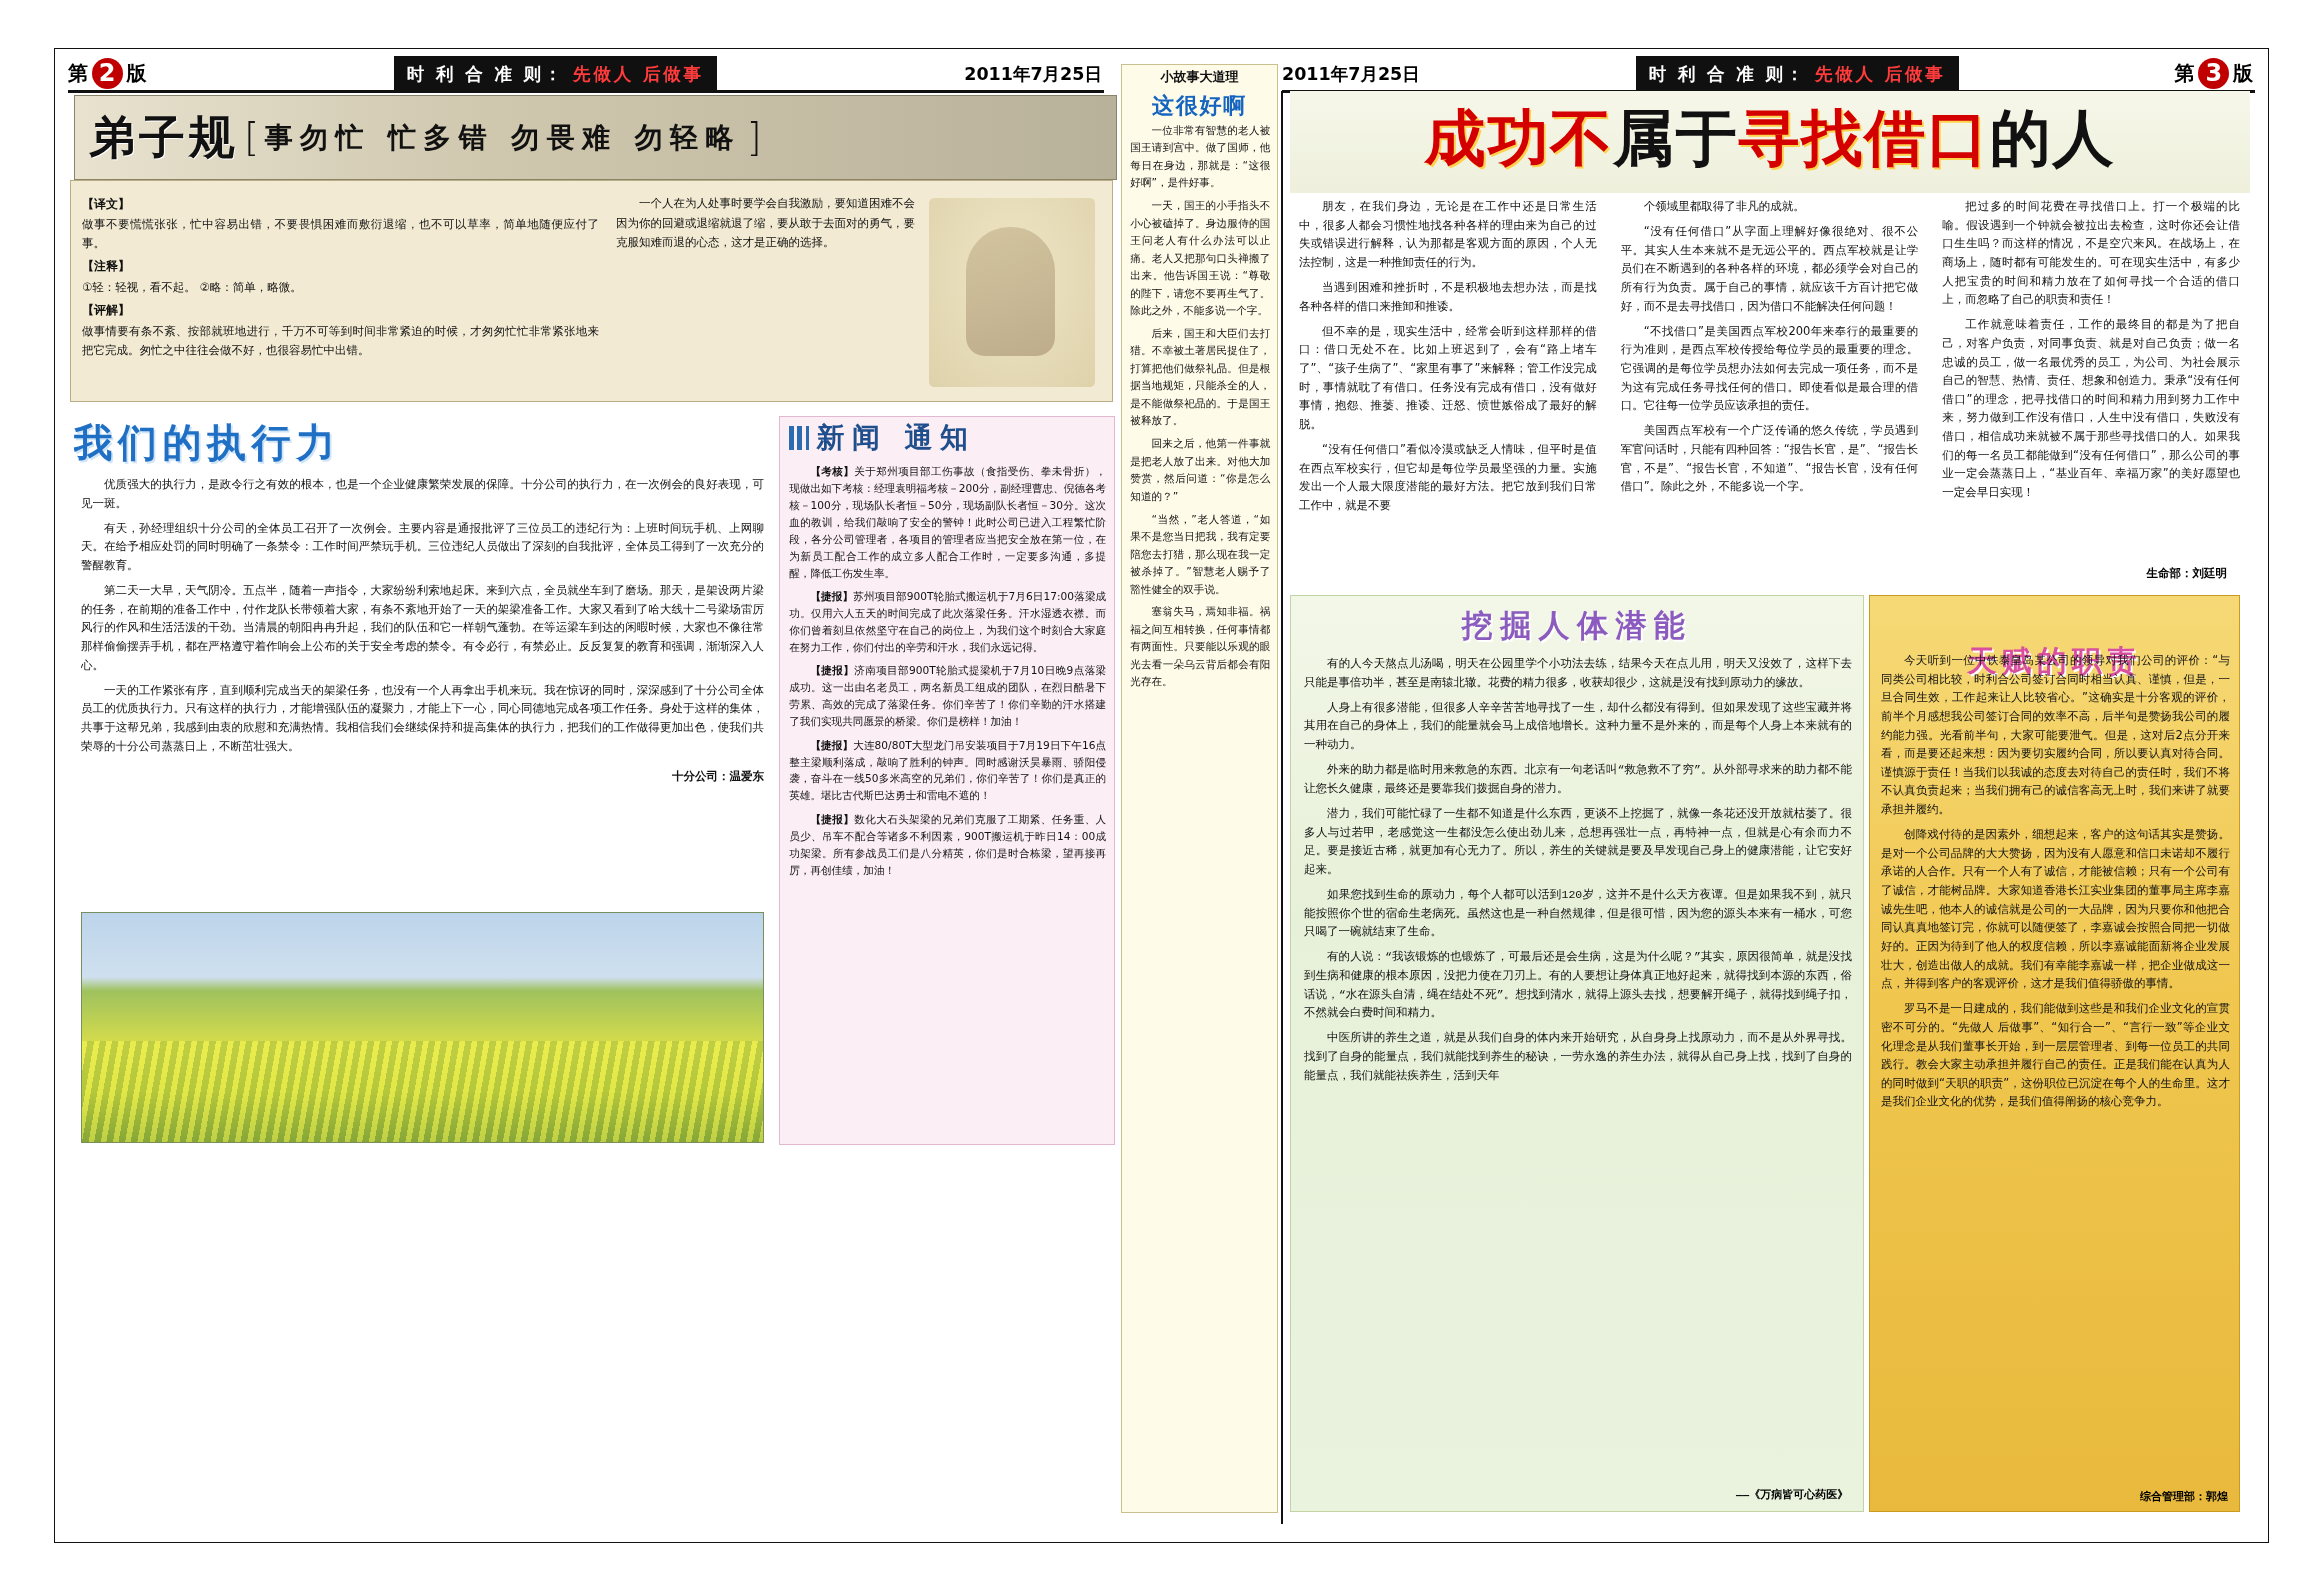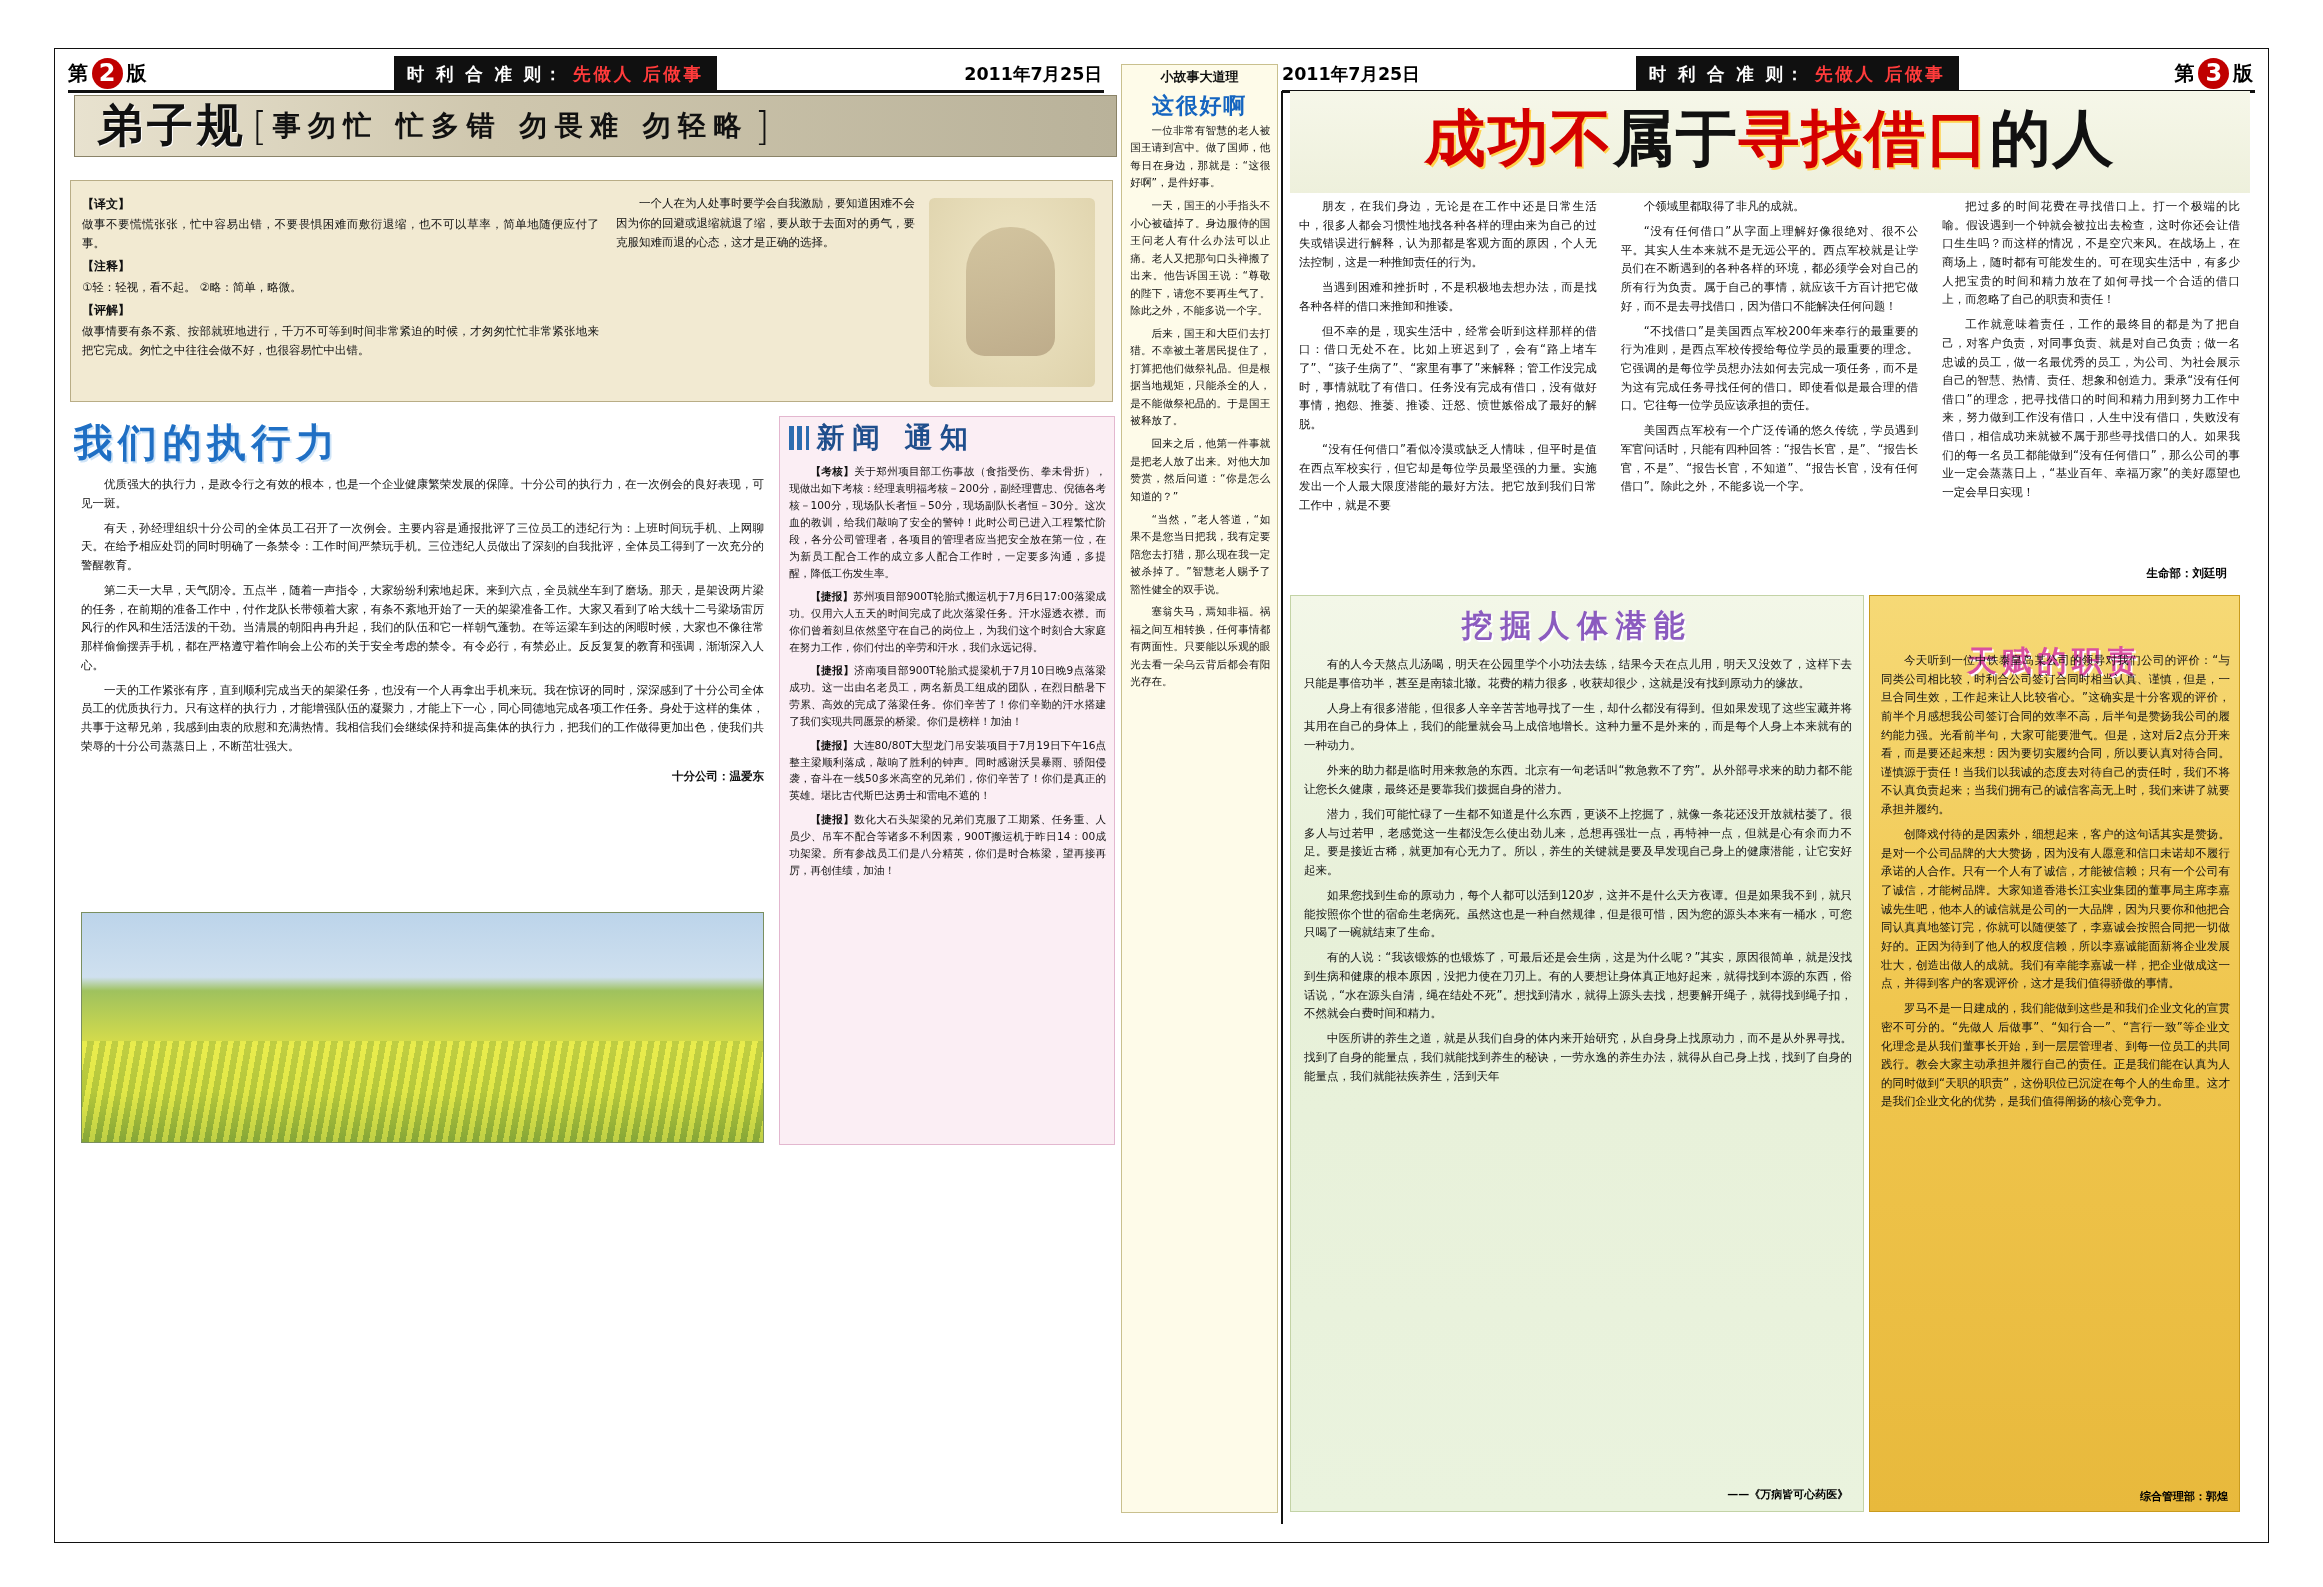--- a/index.html
+++ b/index.html
@@ -13,21 +13,21 @@
   .hdr-mid{background:#101010;color:#fff;font-size:17.5px;font-weight:bold;letter-spacing:2.8px;padding:6px 13px;}
   .hdr-mid .red{color:#ff3b3b;}
   .hdr-date{font-size:17.5px;font-weight:bold;color:#000;}
   .rule{position:absolute;height:2.8px;background:#111;}
   
   .blk{position:absolute;box-sizing:border-box;overflow:hidden;}
   p{margin:0 0 6.5px 0;}
   .body-txt{font-size:11.5px;line-height:1.62;color:#111;text-align:justify;text-indent:2em;}
   .sig{text-align:right;font-weight:bold;font-size:11.5px;margin-top:12px;}
   
-  .dzg{left:18.5px;top:46px;width:1043px;height:62px;background:linear-gradient(90deg,#e8e2cf,#cfc7ae 40%,#b9b29a);border:0.9px solid #8a8368;padding-left:8px;}
+  .dzg{left:18.5px;top:46px;width:1043px;height:85px;background:linear-gradient(90deg,#e8e2cf,#cfc7ae 40%,#b9b29a);border:0.9px solid #8a8368;}
   .dzg-inner{display:flex;align-items:center;height:100%;padding-left:14.8px;}
   .dzg-title{font-size:46px;font-weight:bold;letter-spacing:3.7px;color:#111;text-shadow:0.9px 0.9px 0 #fff;}
   .dzg-br{font-size:39px;color:#111;margin:0 5.5px;font-weight:300;}
   .dzg-sub{font-size:28px;font-weight:bold;color:#111;letter-spacing:7.4px;}
   .dzg-body{left:15px;top:131px;width:1043px;height:222px;background:#f2ead2;border:0.9px solid #b9ad86;}
   .dzg-left{position:absolute;left:11px;top:9.2px;width:517px;}
   .dzg-right{position:absolute;left:545px;top:13px;width:305px;font-size:11.5px;line-height:1.7;text-indent:2em;color:#111;}
   .tagline{font-size:12px;font-weight:bold;color:#111;margin:5.5px 0 2.8px 0;}
   .dzg-txt{font-size:11.5px;line-height:1.62;color:#111;text-align:justify;}
   .sage{position:absolute;right:16.6px;top:16.6px;width:166px;height:189px;background:radial-gradient(ellipse at 50% 40%,#efe6c6,#ded2ab);border-radius:5.5px;}
@@ -60,21 +60,21 @@
   .succ-t{position:absolute;left:0;top:7.4px;width:100%;text-align:center;white-space:nowrap;}
   .succ-t b{font-size:61px;font-weight:bold;letter-spacing:1.8px;}
   .c-red{color:#d40000;text-shadow:1.8px 1.8px 0 #ffd24d;}
   .c-blk{color:#111;}
   .c-sm{font-size:37px;}
   .succ-body{left:1244px;top:148px;width:941px;height:388px;}
   .succ-cols{column-count:3;column-gap:24px;font-size:11.5px;line-height:1.62;color:#111;text-align:justify;}
   .succ-cols p{text-indent:2em;margin-bottom:6.5px;}
   .succ-sig{position:absolute;right:13px;bottom:3.7px;font-size:11.5px;font-weight:bold;}
   
-  .pot{left:1235px;top:546px;width:574px;height:917px;background:linear-gradient(180deg,#f3f7e8,#e7f0d8 35%,#eaf3de);border:0.9px solid #c3d3a6;}
+  .pot{left:1235px;top:546px;width:574px;height:917px;background:linear-gradient(180deg,#f3f7e8,#e7f0d8 35%,#eaf3de);border:0.9px solid #c3d3a6;font-family:Liberation Mono, monospace;}
   .pot-t{position:absolute;left:0;top:9.2px;width:100%;text-align:center;font-size:31px;font-weight:bold;color:#8b5bbf;letter-spacing:7.4px;text-shadow:1.8px 1.8px 0 #fff;}
   .pot-body{position:absolute;left:13px;top:59px;width:548px;font-size:11.5px;line-height:1.62;color:#111;text-align:justify;}
   .pot-body p{text-indent:2em;margin-bottom:6.5px;}
   .pot-sig{position:absolute;right:14.8px;bottom:9.2px;font-size:11px;font-weight:bold;}
   
   .duty{left:1814px;top:546px;width:371px;height:917px;background:linear-gradient(180deg,#f6d976,#f0c64e 45%,#e8b93c);border:0.9px solid #c99b1e;}
   .duty-t{position:absolute;left:0;top:9.2px;width:100%;text-align:center;font-size:29.5px;font-weight:bold;color:#d94fa0;letter-spacing:5.5px;text-shadow:1.8px 1.8px 0 #fff;margin-top:37px;}
   .duty-body{position:absolute;left:11px;top:55px;width:349px;font-size:11.5px;line-height:1.62;color:#111;text-align:justify;}
   .duty-body p{text-indent:2em;margin-bottom:6.5px;}
   .duty-sig{position:absolute;right:11px;bottom:7.4px;font-size:11px;font-weight:bold;}

